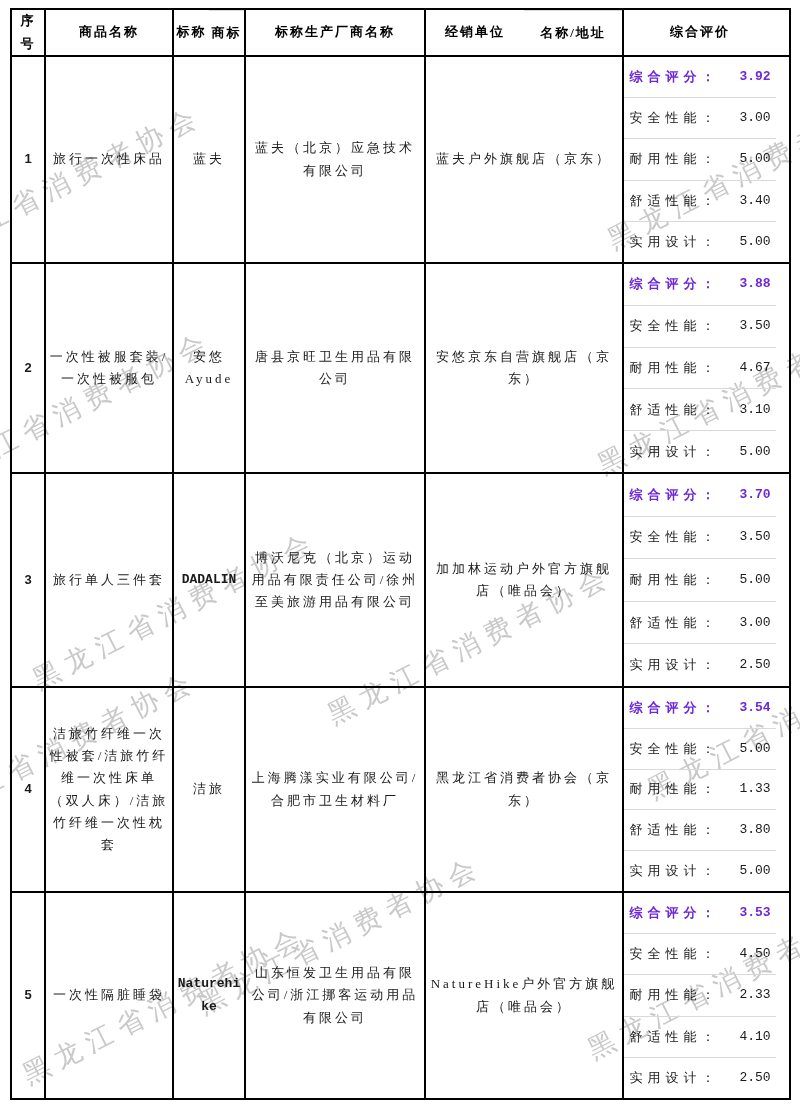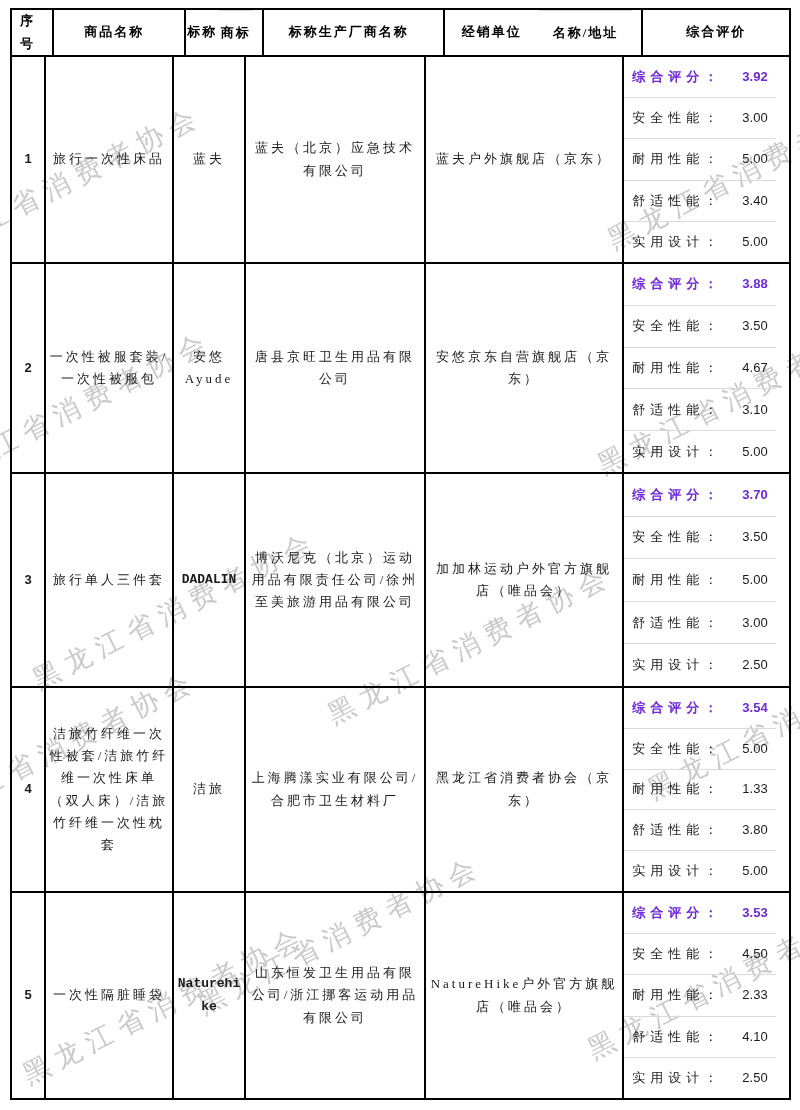--- a/index.html
+++ b/index.html
@@ -12,35 +12,35 @@
   
   .tbl{position:absolute;left:10px;top:8px;width:781px;border:2px solid #000;z-index:1;
        box-sizing:border-box;background:transparent;}
   .tr{display:flex;box-sizing:border-box;}
   .tr + .tr{border-top:2px solid #000;}
   .td{box-sizing:border-box;border-left:2px solid #000;display:flex;align-items:center;
       justify-content:center;text-align:center;padding:2px 3px;font-size:13px;line-height:1.7;
       letter-spacing:3px;overflow:hidden;}
   .td:first-child{border-left:none;}
   .c1{width:32px;}.c2{width:128px;}.c3{width:72px;}.c4{width:180px;}.c5{width:198px;}.c6{width:154px;}
-  .hrow{height:45px;gap:9px;}
+  .hrow{height:45px;}
   .r1{height:207px;}.r2{height:210px;}.r3{height:214px;}.r4{height:205px;}.r5{height:207px;}
   .hd{font-weight:bold;letter-spacing:2px;color:#000;}
   .hsplit{flex-direction:row;align-items:stretch;padding:0;}
   .hhalf{flex:1;display:flex;align-items:center;justify-content:center;}
   .hhalf.b{border-top:1px solid #d9d9d9;}
   .serial{font-family:"Liberation Sans", sans-serif;font-weight:bold;letter-spacing:0;}
   .brand{white-space:pre-line;word-break:break-all;}
   .lat{font-family:Liberation Mono, monospace;font-weight:bold;letter-spacing:0;text-align:center;}
   .score{flex-direction:column;align-items:stretch;padding:0;letter-spacing:0;}
   .sr{flex:1;display:flex;align-items:center;justify-content:center;}
   .sr + .sr{border-top:1px solid #d9d9d9;}
   .sr.main{font-weight:bold;color:#6d28d9;}
   .sl{letter-spacing:5px;}
-  .sv{font-family:Liberation Sans, sans-serif;margin-left:20px;letter-spacing:0;}
+  .sv{font-family:Liberation Mono, monospace;margin-left:20px;letter-spacing:0;}
 </style>
 </head>
 <body>
 
 <div class="page">
 
   <div class="wm-layer">
     <span class="wm" style="left:60px;top:185px">黑龙江省消费者协会</span>
     <span class="wm" style="left:750px;top:170px">黑龙江省消费者协会</span>
     <span class="wm" style="left:70px;top:410px">黑龙江省消费者协会</span>

